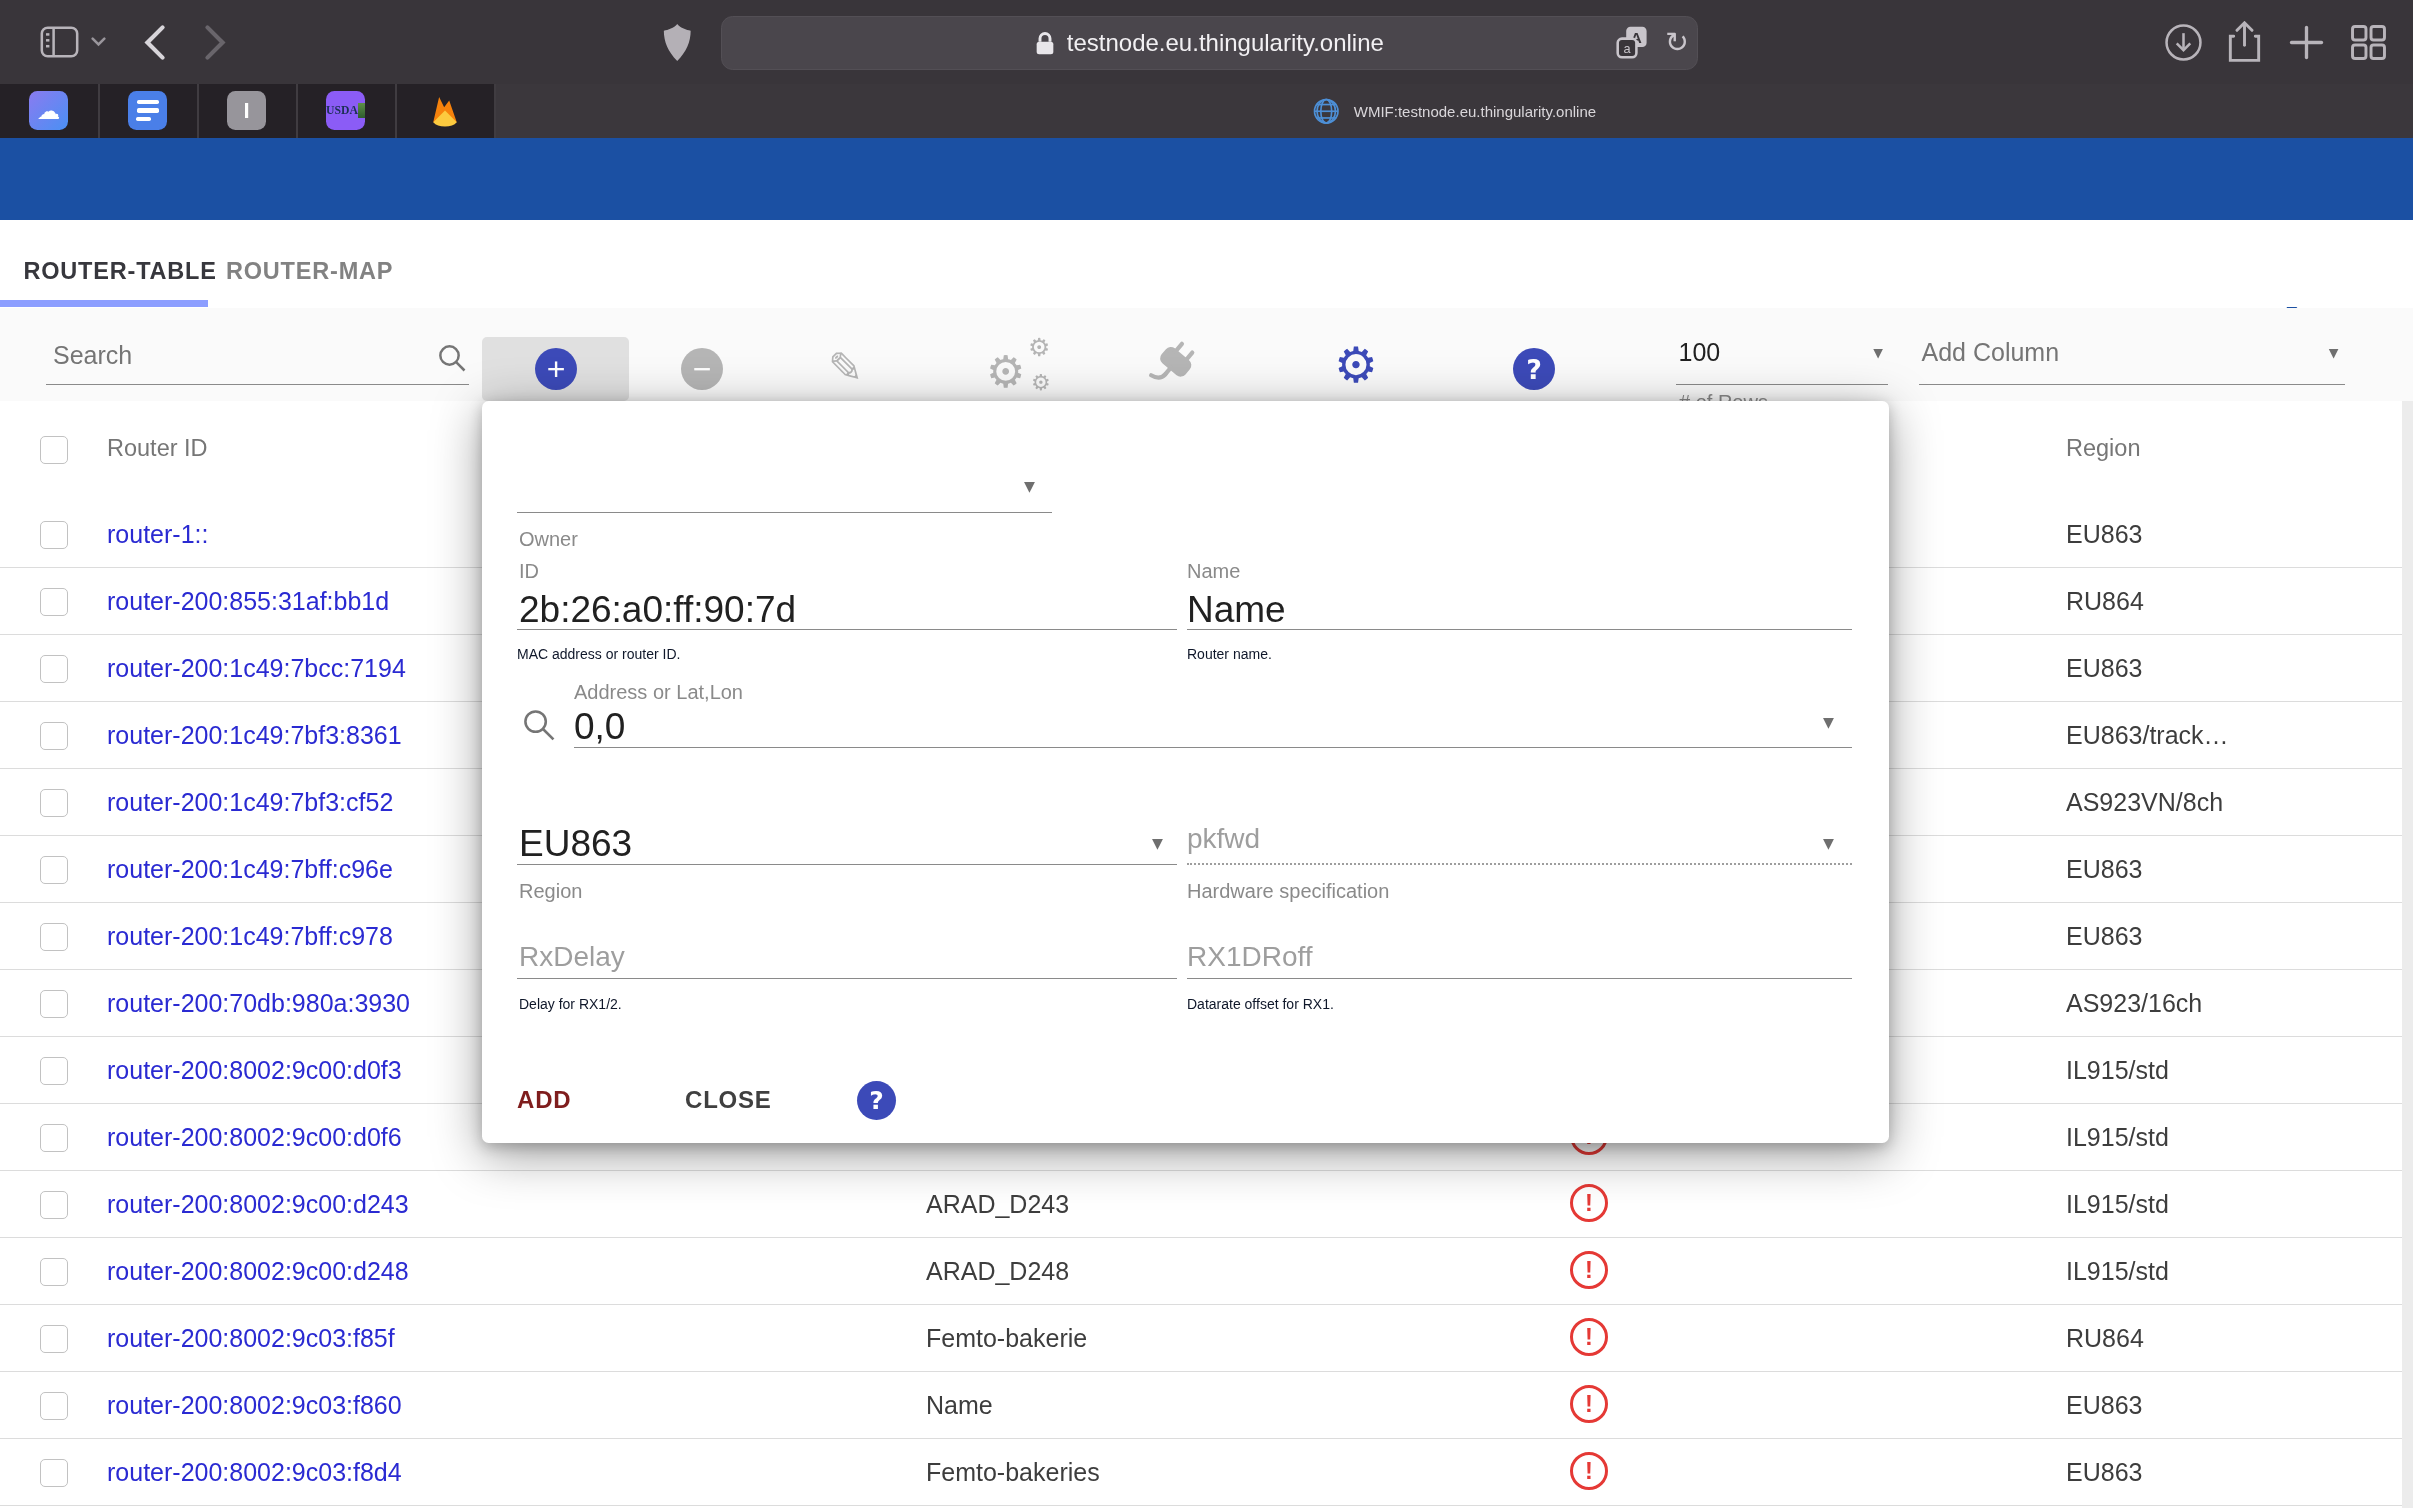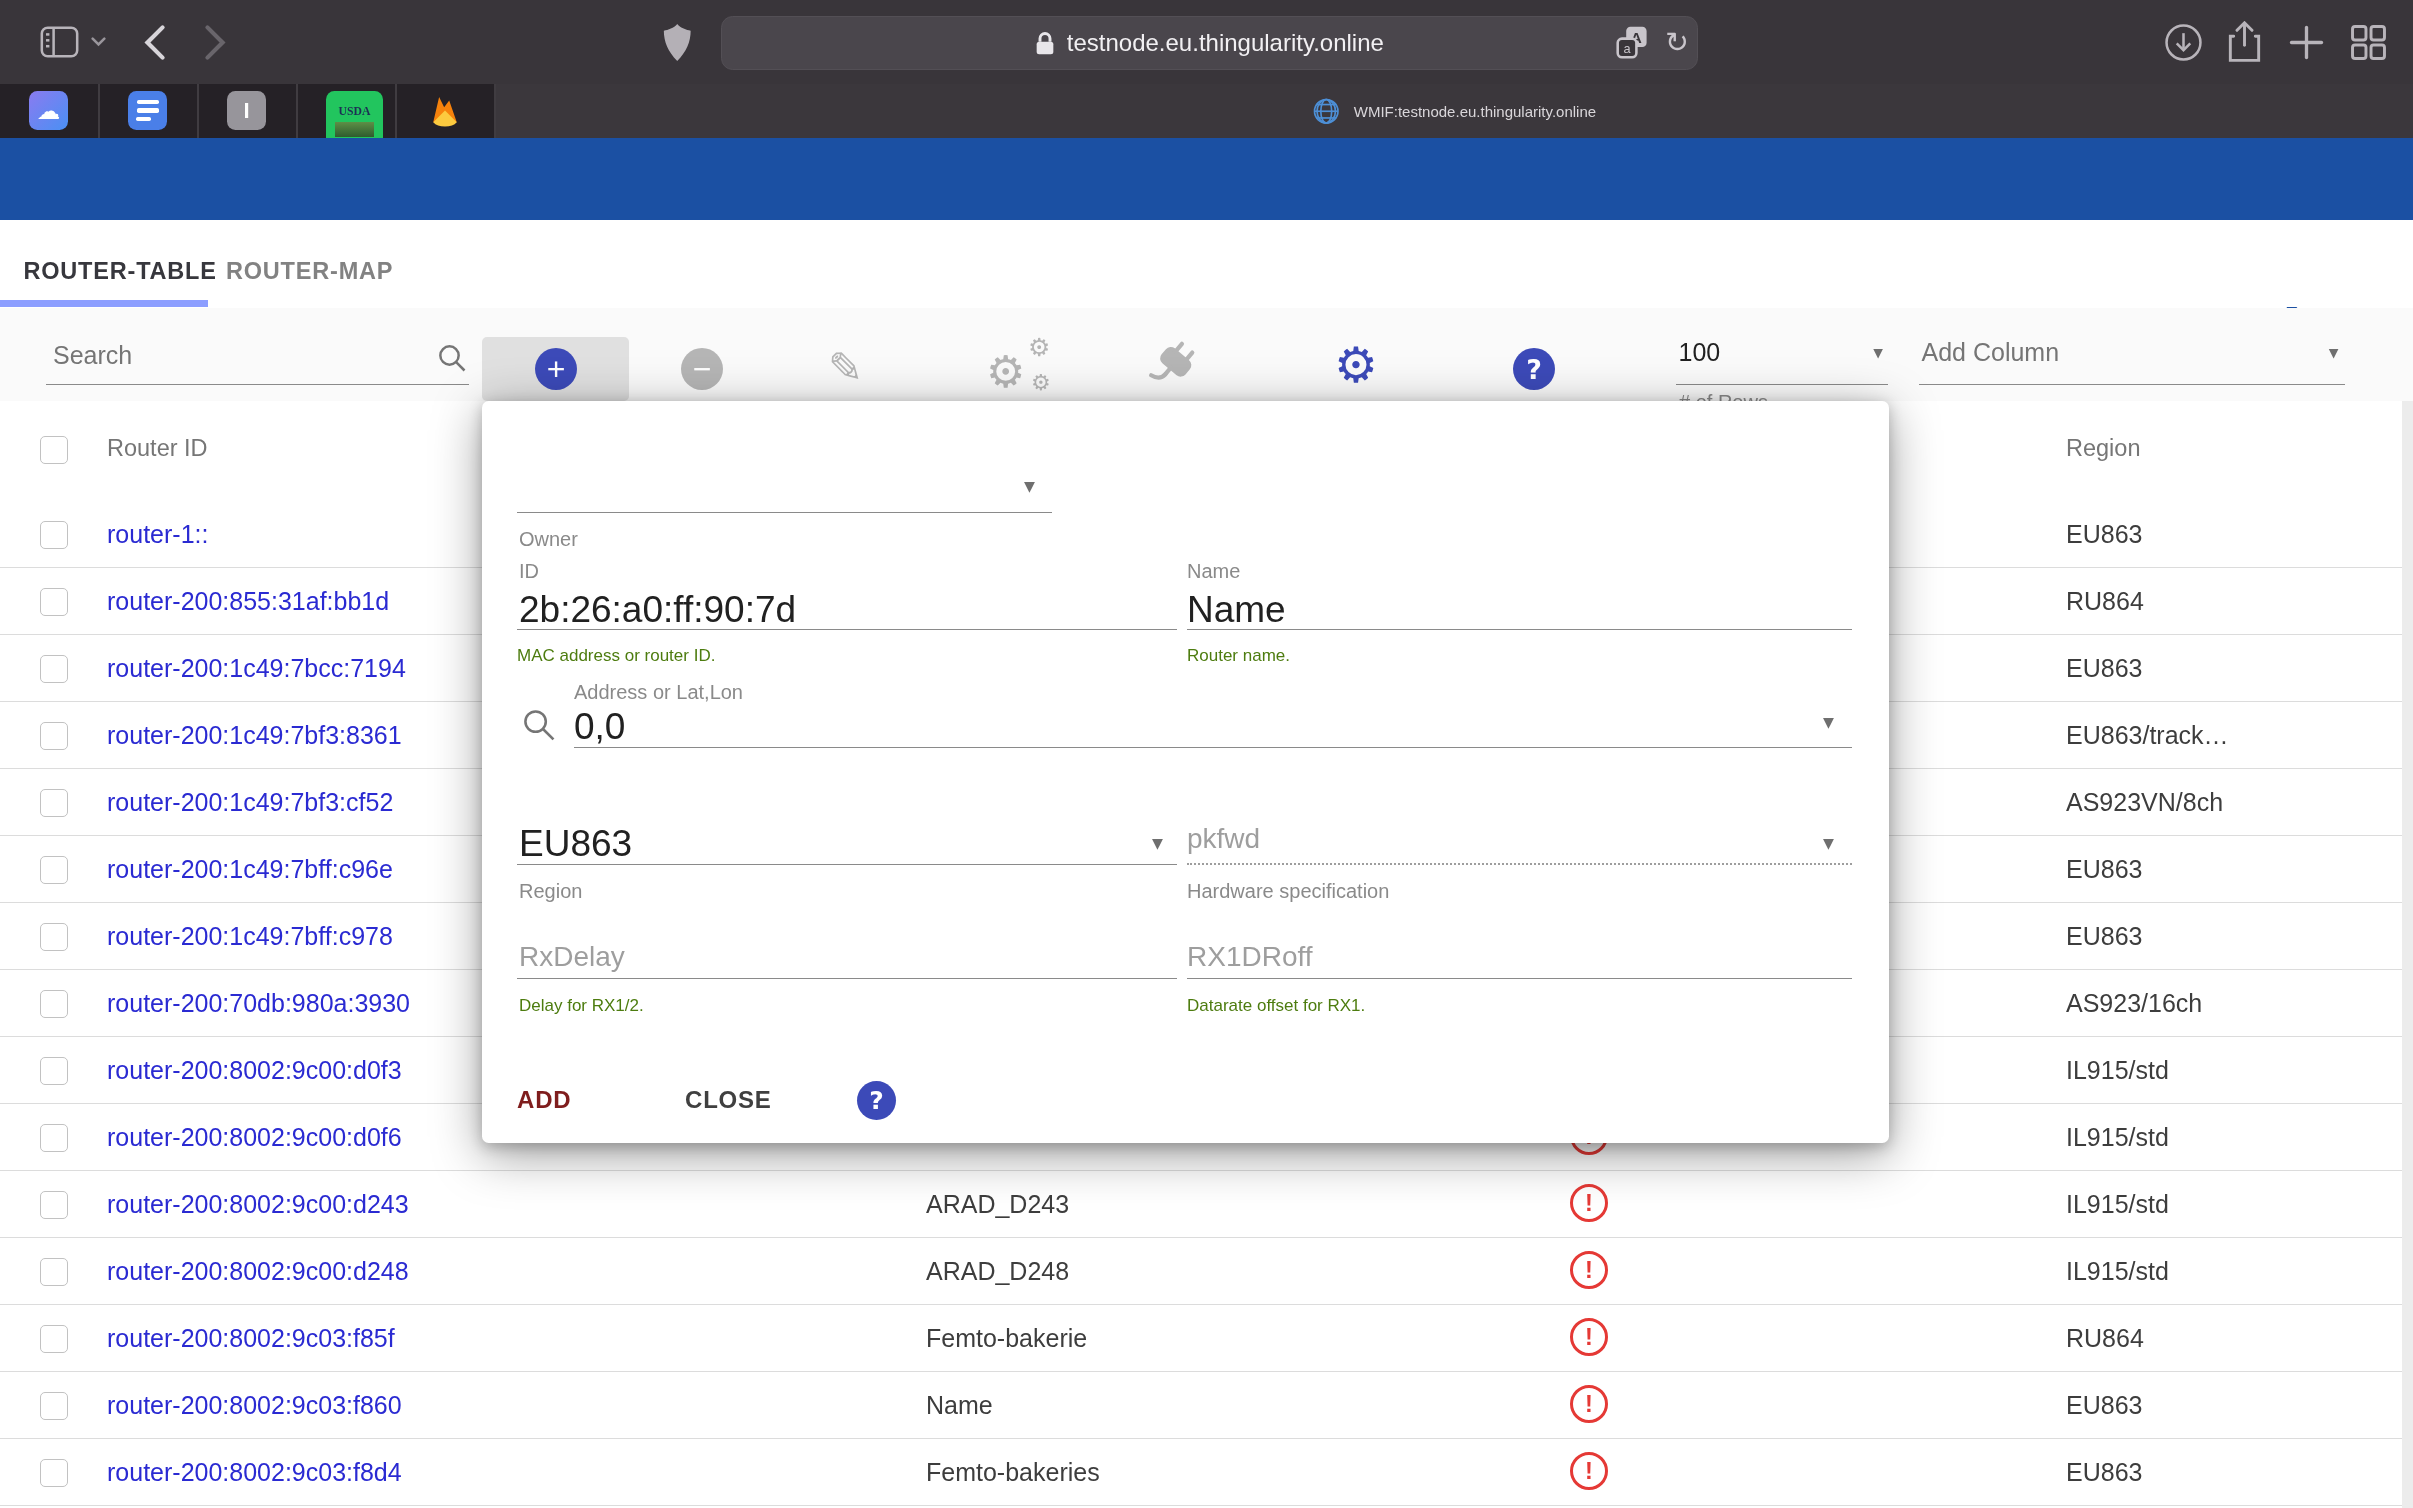--- a/index.html
+++ b/index.html
@@ -14,21 +14,21 @@
   .urlpill{position:absolute;left:721px;top:16px;width:975px;height:52px;background:#4a464c;border:0.8px solid #534f55;border-radius:11.7px;display:flex;align-items:center;justify-content:center;gap:11.7px;color:#f2f0f3;font-size:24px;}
   .tabstrip{position:absolute;left:0;top:84px;width:2413px;height:54px;background:#252126;}
   .activetab{position:absolute;left:495px;top:84px;width:1918px;height:54px;background:#3b373c;display:flex;align-items:center;justify-content:center;gap:13.4px;color:#d9d6da;font-size:15px;}
   .fav-divider{position:absolute;top:84px;width:1.7px;height:54px;background:#403c41;}
   .tile{position:absolute;top:91px;width:39px;height:39px;border-radius:8.4px;display:flex;align-items:center;justify-content:center;overflow:hidden;}
   .tile-icloud{background:linear-gradient(135deg,#8a7bf0,#4a90f4);}
   .tile-docs{background:#4a7fe8;display:flex;flex-direction:column;gap:4.2px;align-items:center;justify-content:center;}
   .tile-docs i{display:block;width:22px;height:4.2px;background:#fff;border-radius:1.7px;}
   .tile-docs i.short{width:14.2px;align-self:flex-start;margin-left:8.4px;}
   .tile-i{background:#97959b;color:#fff;font-size:22px;font-weight:700;}
-  .tile-usda{background:#22c55e;flex-direction:column;padding:9px;}
+  .tile-usda{background:#8b5cf6;flex-direction:row;padding:0;}
   .tile-usda .usda-t{font-family:"Liberation Serif",serif;font-size:11.7px;font-weight:700;color:#1c2f54;line-height:20px;}
   .tile-usda .usda-g{width:100%;height:15px;background:linear-gradient(180deg,#5d8f46,#2e5c2e);}
   .tile-fire{background:transparent;}
 
   
   .appbar{position:absolute;left:0;top:138px;width:2413px;height:82px;background:#1b50a3;color:#fff;}
   .hamburger{position:absolute;left:46px;top:164px;width:39px;height:30px;cursor:pointer;}
   .hamburger i{display:block;width:39px;height:5px;background:#fff;border-radius:0.8px;margin-bottom:7.5px;}
   .app-title{position:absolute;left:181px;top:161px;font-size:30px;color:#fff;}
   .admin-select{position:absolute;left:1487px;top:158px;width:536px;height:54px;border-bottom:1.7px solid rgba(255,255,255,.75);font-size:26px;color:#fff;}
@@ -64,21 +64,21 @@
   .rname{position:absolute;left:926px;top:19px;font-size:25px;color:#3d3d3d;}
   .warn{position:absolute;left:1570px;top:13.4px;width:32px;height:32px;border:3.4px solid #e53935;border-radius:50%;color:#e53935;display:flex;align-items:center;justify-content:center;font-size:23.5px;font-weight:700;}
   .rregion{position:absolute;left:2066px;top:19px;font-size:25px;color:#3d3d3d;}
   .scroll-track{position:absolute;left:2402px;top:401px;width:11.7px;height:1108px;background:#ececec;}
 
   
   .dialog{position:absolute;left:482px;top:401px;width:1407px;height:742px;background:#fff;border-radius:6.7px;box-shadow:0 11.7px 50px rgba(0,0,0,.38),0 3.4px 13.4px rgba(0,0,0,.22);z-index:20;}
   .d-underline{position:absolute;height:0;border-bottom:1.7px solid #8a8a8a;}
   .d-underline.dotted{border-bottom:2.5px dotted #9e9e9e;}
   .d-label{position:absolute;font-size:20px;color:#8a8a8a;}
-  .d-helper{position:absolute;font-size:17px;color:#4d7c0f;}
+  .d-helper{position:absolute;font-size:14px;color:#0f172a;}
   .d-value{position:absolute;font-size:37px;color:#212121;}
   .d-placeholder{position:absolute;font-size:28px;color:#9e9e9e;}
   .d-caret{position:absolute;font-size:14.2px;color:#6f6f6f;}
   .d-btn{position:absolute;font-size:24px;font-weight:700;letter-spacing:0.8px;cursor:pointer;background:none;border:none;font-family:"Liberation Sans",sans-serif;padding:0;}
   .help-blue{border-radius:50%;background:#3c4ab8;color:#fff;font-weight:700;display:flex;align-items:center;justify-content:center;}
 </style>
 </head>
 <body>
 
 <div class="screen">

